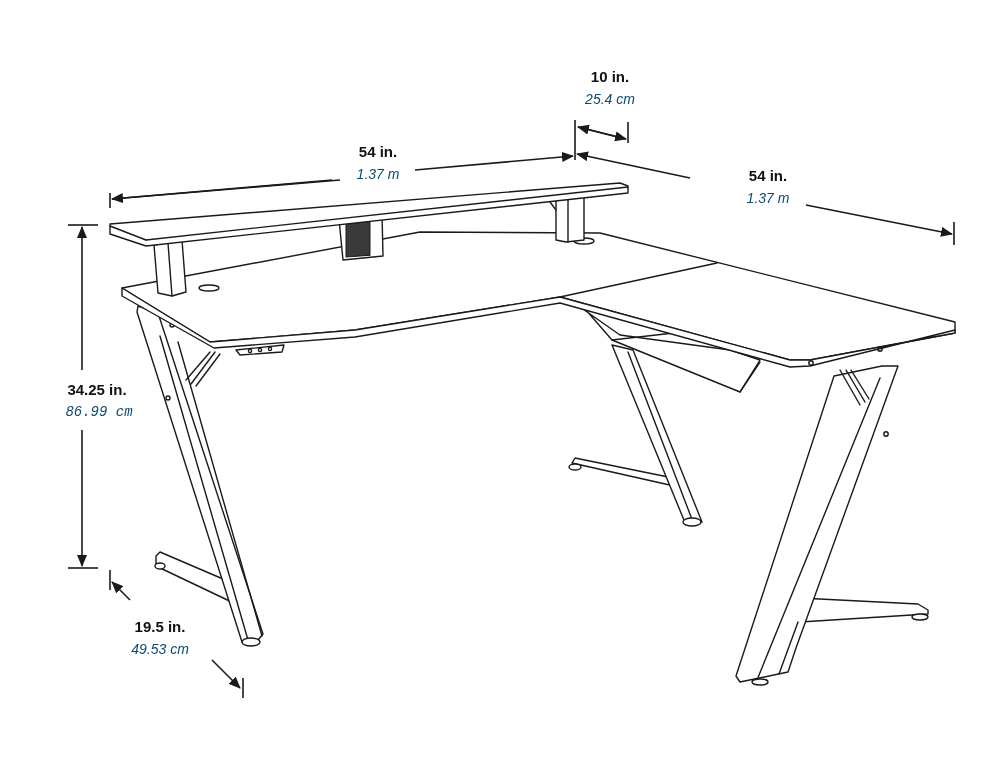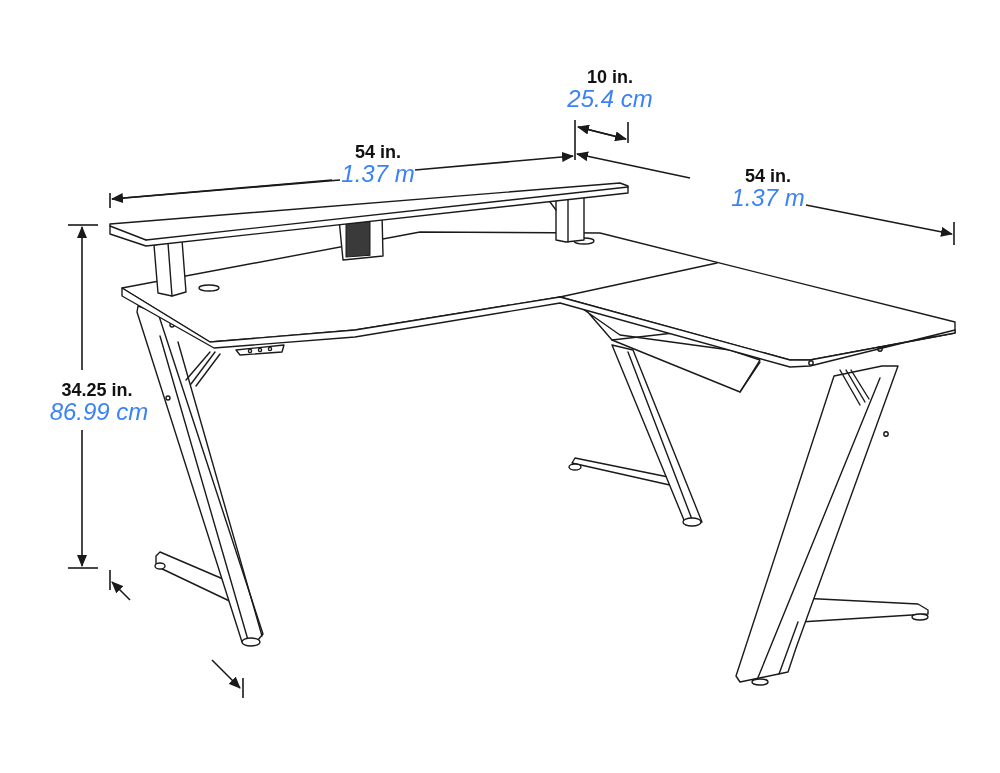--- a/index.html
+++ b/index.html
@@ -3,22 +3,22 @@
 <meta charset="utf-8">
 <style>
   html, body { margin:0; padding:0; background:#ffffff; }
   body { width:1000px; height:773px; position:relative; overflow:hidden; }
   #stage { position:absolute; left:0; top:0; width:1000px; height:773px; }
   svg { position:absolute; left:0; top:0; }
   .ln { stroke:#1a1a1a; stroke-width:1.4; fill:none; stroke-linejoin:round; stroke-linecap:round; }
   .fill { fill:#ffffff; stroke:#1a1a1a; stroke-width:1.4; stroke-linejoin:round; }
   .dim { stroke:#1a1a1a; stroke-width:1.6; fill:none; }
   .lbl { position:absolute; text-align:center; white-space:nowrap; }
-  .lbl .in { display:block; font-family:"Liberation Sans", sans-serif; font-weight:bold; font-size:18px; color:#111; line-height:22px; }
-  .lbl .mm { display:block; font-family:"Liberation Sans", sans-serif; font-style:italic; font-size:24px; color:#3b82f6; line-height:22px; }
+  .lbl .in { display:block; font-family:"Liberation Sans", sans-serif; font-weight:bold; font-size:15px; color:#111; line-height:22px; }
+  .lbl .mm { display:block; font-family:"Liberation Sans", sans-serif; font-style:italic; font-size:14px; color:#0c4a6e; line-height:22px; }
 </style>
 </head>
 <body>
 
 <div id="stage">
   <svg width="1000" height="773" viewBox="0 0 1000 773">
     <defs>
       <marker id="ah" markerWidth="12" markerHeight="10" refX="11" refY="5" orient="auto" markerUnits="userSpaceOnUse">
         <path d="M0,0 L12,5 L0,10 z" fill="#1a1a1a"></path>
       </marker>
@@ -140,16 +140,20 @@
     <span class="mm">1.37 m</span>
   </div>
 
   <div class="lbl" style="left:723px; top:165px; width:90px;">
     <span class="in">54 in.</span>
     <span class="mm">1.37 m</span>
   </div>
 
   <div class="lbl" style="left:30px; top:379px; width:120px; text-align:center;">
     <span class="in" style="margin-left:14px;">34.25 in.</span>
-    <span class="mm" style="margin-left:18px;">86.99 cm</span>
+    <span class="mm" style="margin-left:18px;font-family:Liberation Mono, monospace;">86.99 cm</span>
   </div>
 
+  <div class="lbl" style="left:110px; top:616px; width:100px;">
+    <span class="in">19.5 in.</span>
+    <span class="mm">49.53 cm</span>
+  </div>
 </div>
 
 </body></html>

